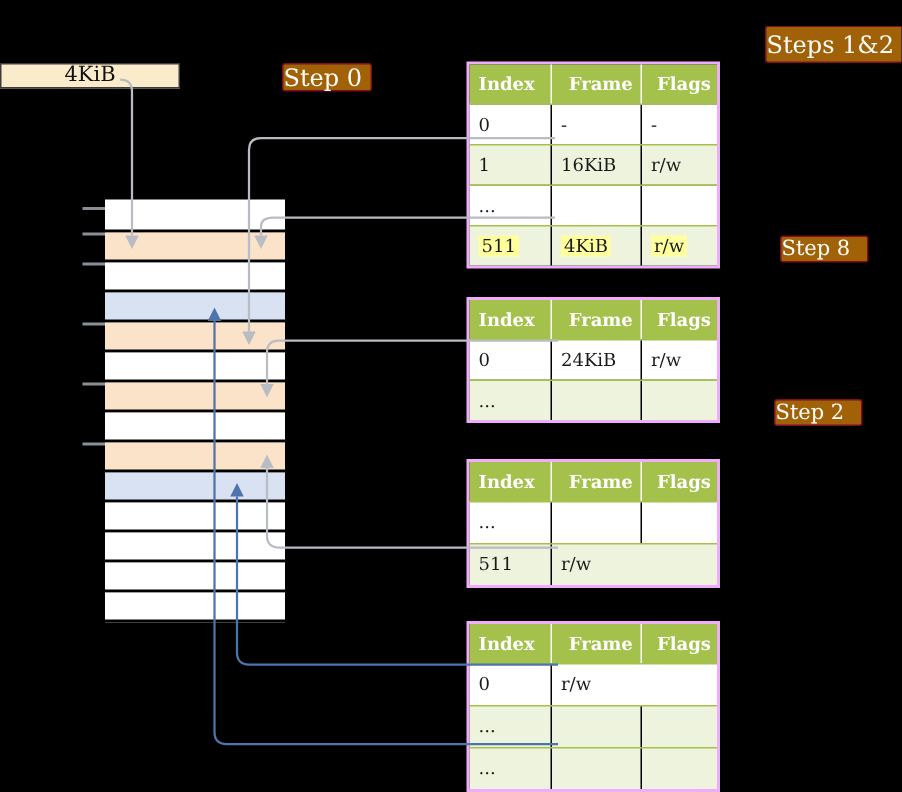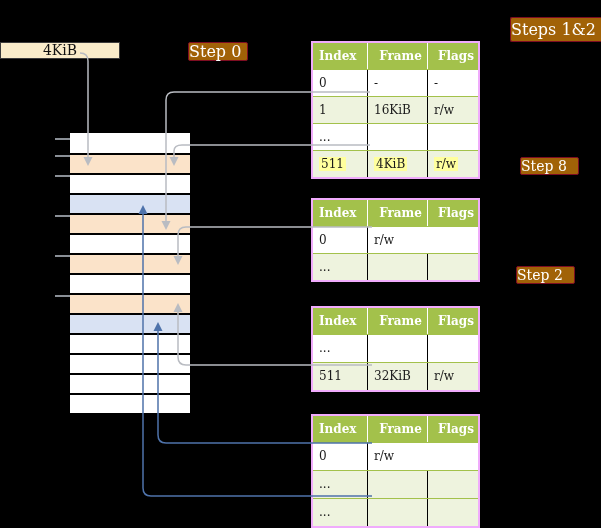--- a/index.html
+++ b/index.html
@@ -141,20 +141,21 @@
       </div>
     </div>
   <div class="ptable" id="pt1" style="top:178px">
       <div class="pt-header">
         <div class="cell c0">Index</div>
         <div class="cell c1">Frame</div>
         <div class="cell c2">Flags</div>
       </div>
       <div class="pt-row">
         <div class="cell c0">0</div>
+        <div class="cell c1">24KiB</div>
         <div class="cell c2">r/w</div>
       </div>
       <div class="pt-row shaded">
         <div class="cell c0">...</div>
         <div class="cell c1"></div>
         <div class="cell c2"></div>
       </div>
     </div>
   <div class="ptable" id="pt2" style="top:286px;--rh:27px">
       <div class="pt-header">
@@ -162,21 +163,20 @@
         <div class="cell c1">Frame</div>
         <div class="cell c2">Flags</div>
       </div>
       <div class="pt-row">
         <div class="cell c0">...</div>
         <div class="cell c1"></div>
         <div class="cell c2"></div>
       </div>
       <div class="pt-row shaded">
         <div class="cell c0">511</div>
-        <div class="cell c1">32KiB</div>
         <div class="cell c2">r/w</div>
       </div>
     </div>
   <div class="ptable" id="pt3" style="top:394px;--rh:27px">
       <div class="pt-header">
         <div class="cell c0">Index</div>
         <div class="cell c1">Frame</div>
         <div class="cell c2">Flags</div>
       </div>
       <div class="pt-row">

